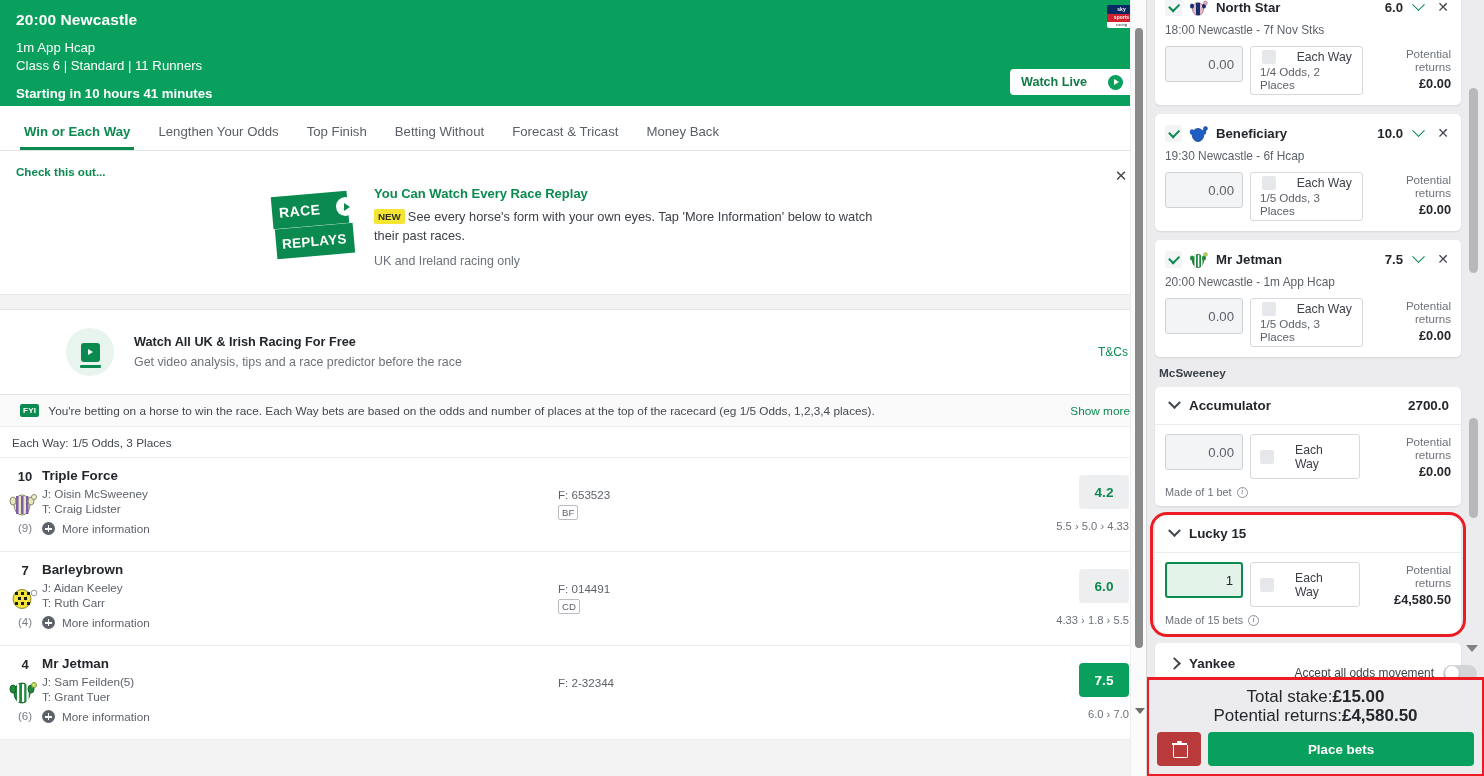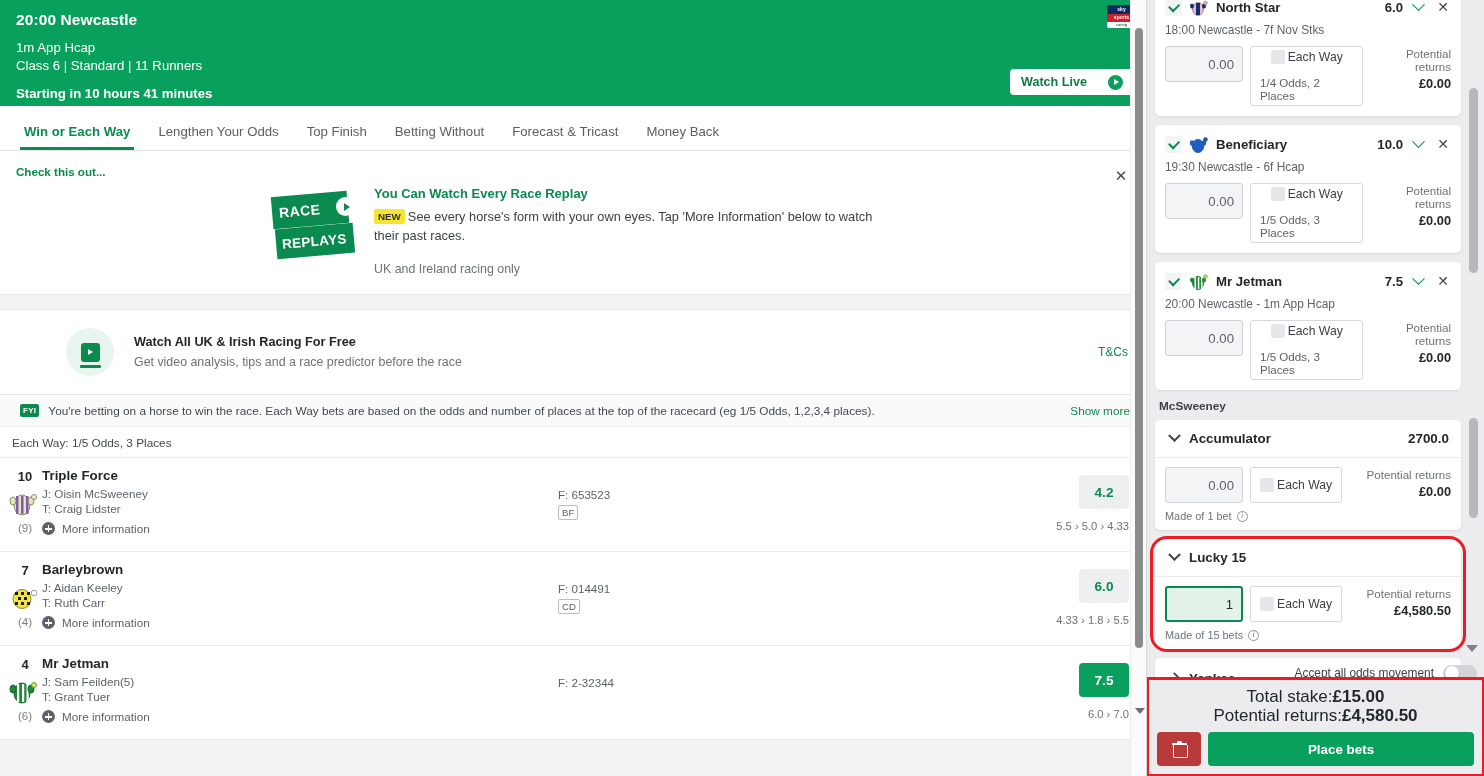--- a/index.html
+++ b/index.html
@@ -119,21 +119,21 @@
     display: flex; align-items: center; padding-left: 6px;
     color: #fff; font-weight: bold; font-size: 13.5px; letter-spacing: .3px;
   }
   .promo-text { max-width: 500px; }
   .promo-title { font-size: 13px; font-weight: bold; color: #0b8a4f; margin-bottom: 6px; }
   .promo-desc { font-size: 12.8px; color: #3c4148; line-height: 1.5; }
   .new-badge {
     background: #f5e532; color: #2e2e2e; font-size: 9.8px; font-weight: bold;
     padding: 2px 4px; border-radius: 2px; margin-right: 3px; vertical-align: 1px;
   }
-  .promo-note { font-size: 12.4px; color: #6d727a; margin-top: 17px; }
+  .promo-note { font-size: 12.4px; color: #6d727a; margin-top: 9px; }
 
   
   .watchfree-card {
     background: #fff; margin-top: 14px;
     border-top: 1px solid #e6e6e8; border-bottom: 1px solid #e6e6e8;
     padding: 16px; height: 86px;
     display: flex; align-items: center; position: relative;
   }
   .wf-icon-wrap {
     width: 48px; height: 48px; border-radius: 50%;
@@ -276,24 +276,24 @@
     font-family: "Liberation Sans", sans-serif;
   }
   .stake-input.focused {
     background: #e4f3e9; border: 2px solid #0b8a4f; color: #23272c;
   }
   .ew-box {
     border: 1px solid #d6d8dc; border-radius: 3px; min-width: 108px;
     display: flex; flex-direction: column; align-items: center; justify-content: center;
     padding: 3px 9px; cursor: pointer;
   }
-  .ew-top { display: flex; align-items: center; gap: 3px; }
+  .ew-top { display: flex; align-items: center; gap: 21px; }
   .ew-check { width: 14px; height: 14px; background: #e6e7ea; border-radius: 2px; flex: 0 0 14px; }
   .ew-label { font-size: 12.2px; color: #3c4148; }
-  .ew-sub { font-size: 11.6px; color: #5d626a; margin-top: 12px; }
+  .ew-sub { font-size: 11.6px; color: #5d626a; margin-top: 1px; }
   .bs-ret { flex: 1 1 auto; text-align: right; padding-top: 1px; }
   .bs-ret-label { font-size: 11.6px; color: #6d727a; }
   .bs-ret-val { font-size: 12.8px; font-weight: bold; color: #23272c; margin-top: 3px; }
 
   .multiples-hdr { font-size: 11.8px; font-weight: bold; color: #3c4148; margin: 2px 0 7px 12px; }
 
   .mult-card { background:#fff; border-radius:5px; margin: 0 8px 9px 8px; box-shadow: 0 1px 2px rgba(0,0,0,.09); }
   .mult-hdr {
     display:flex; align-items:center; gap:10px;
     padding: 11px 12px; border-bottom: 1px solid #ececee; cursor: pointer;

